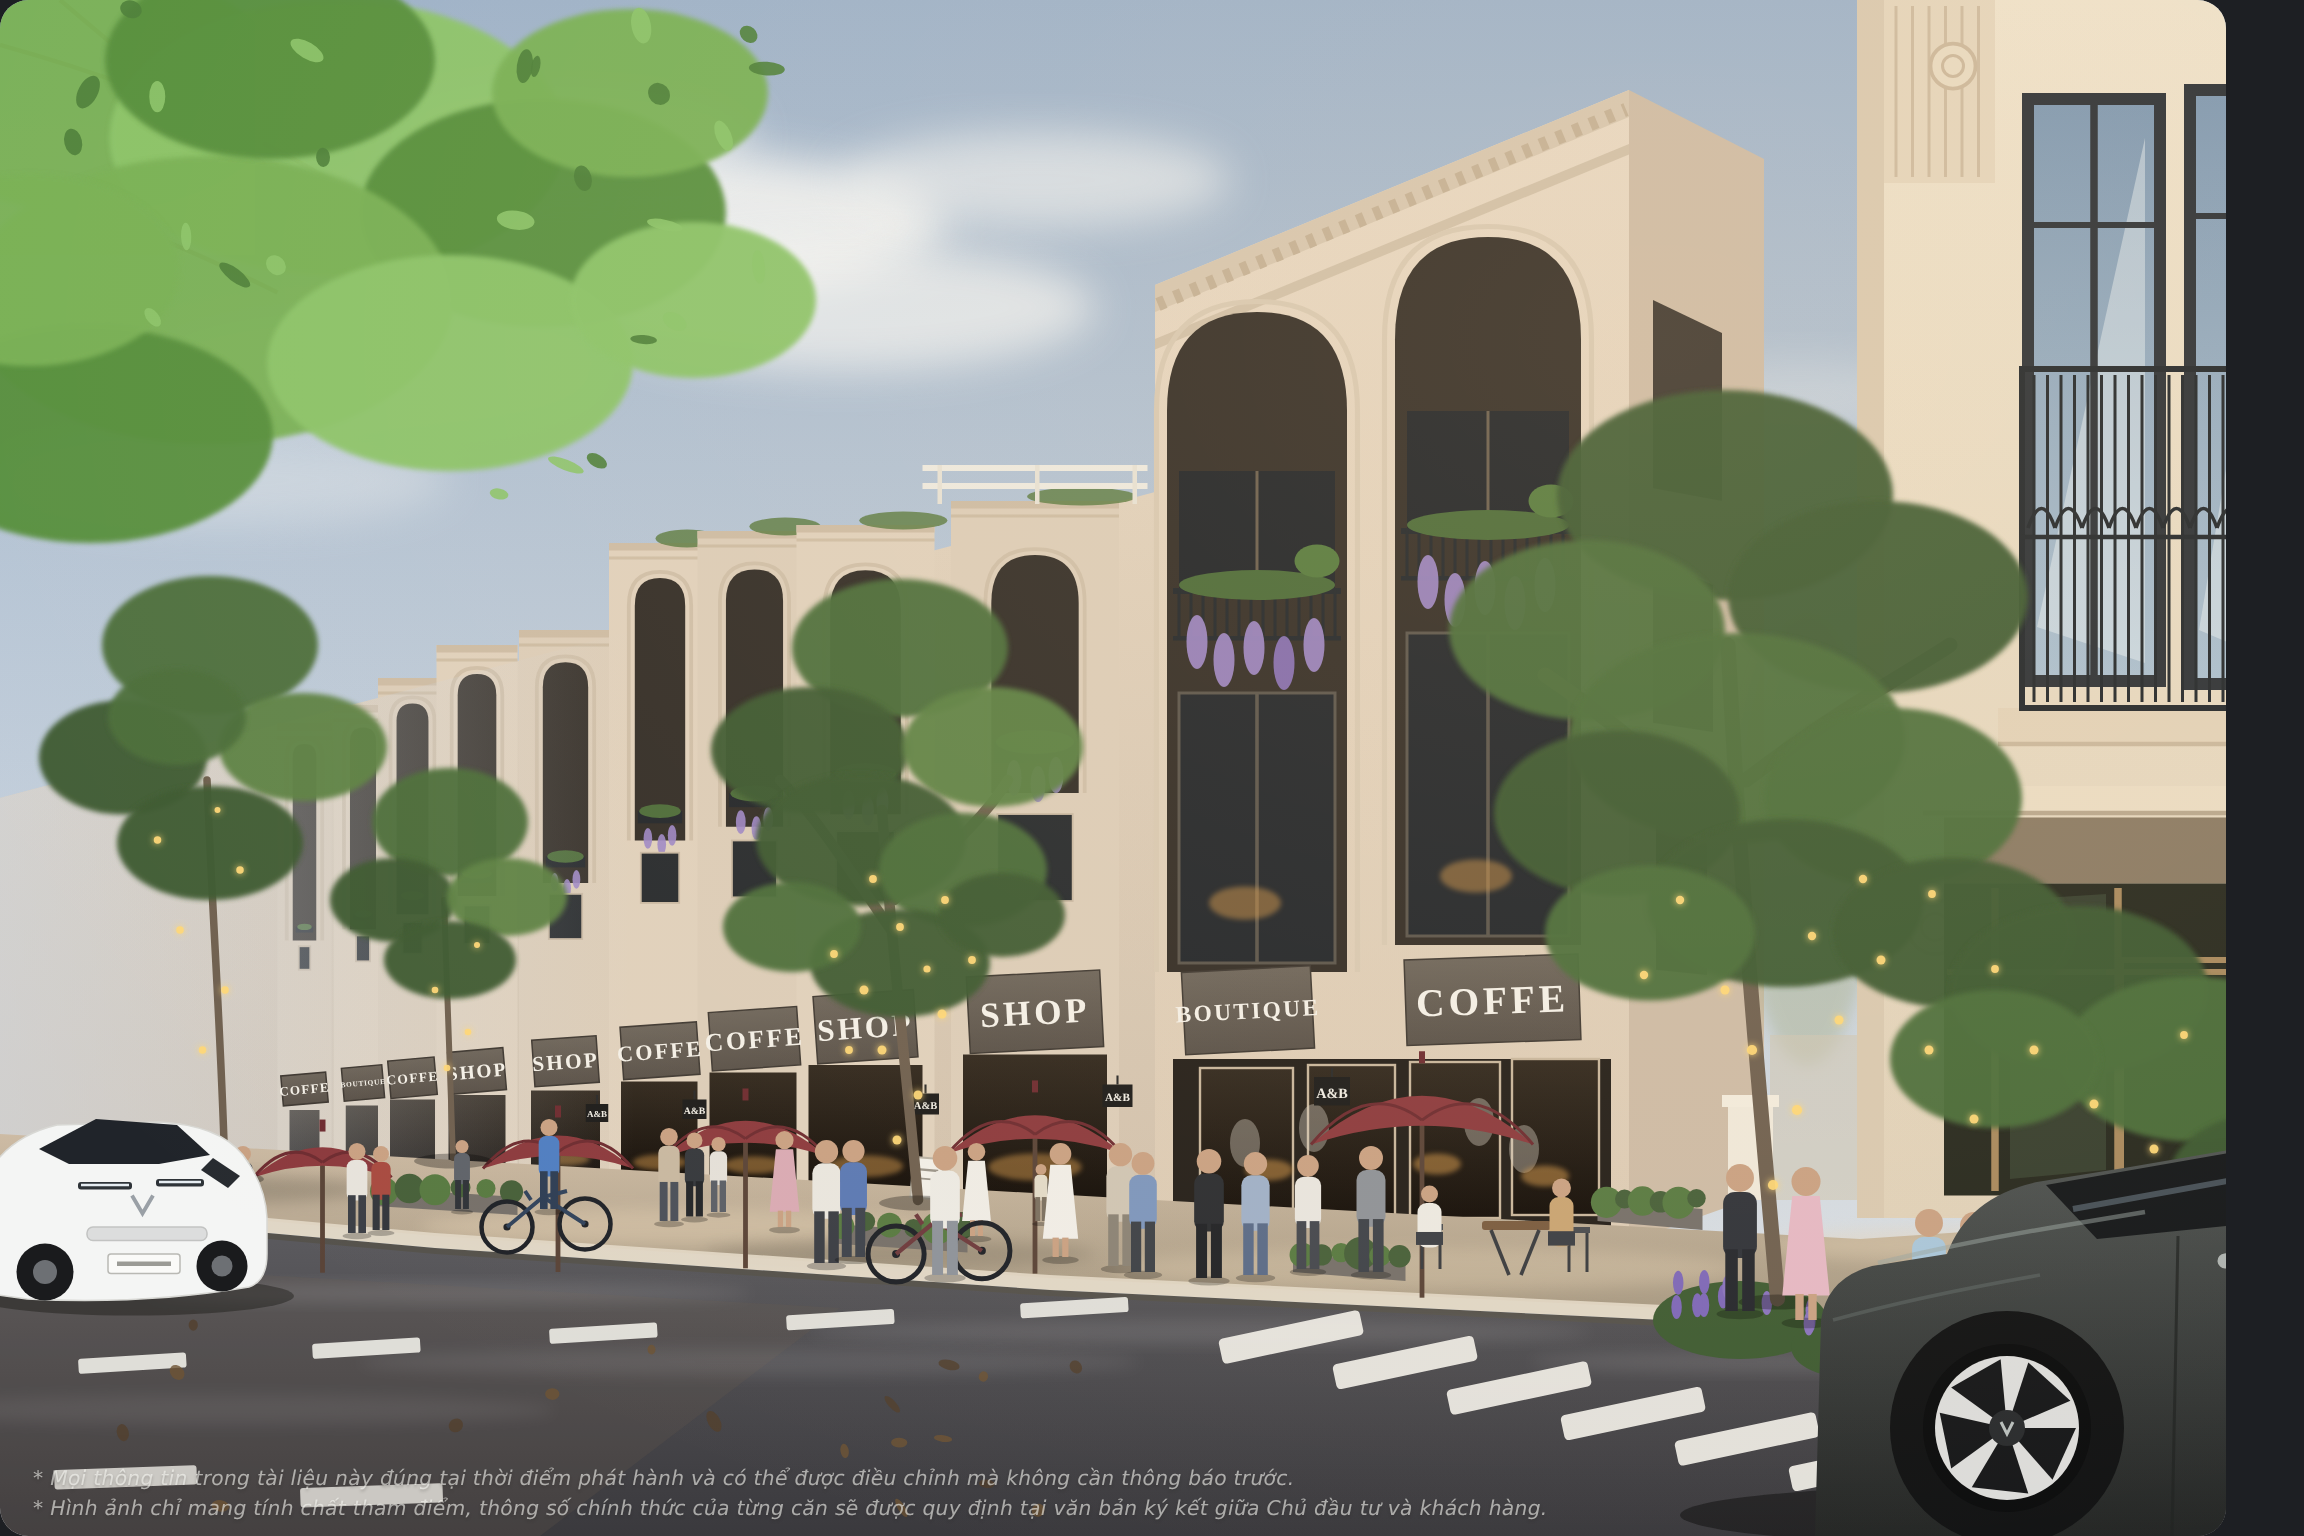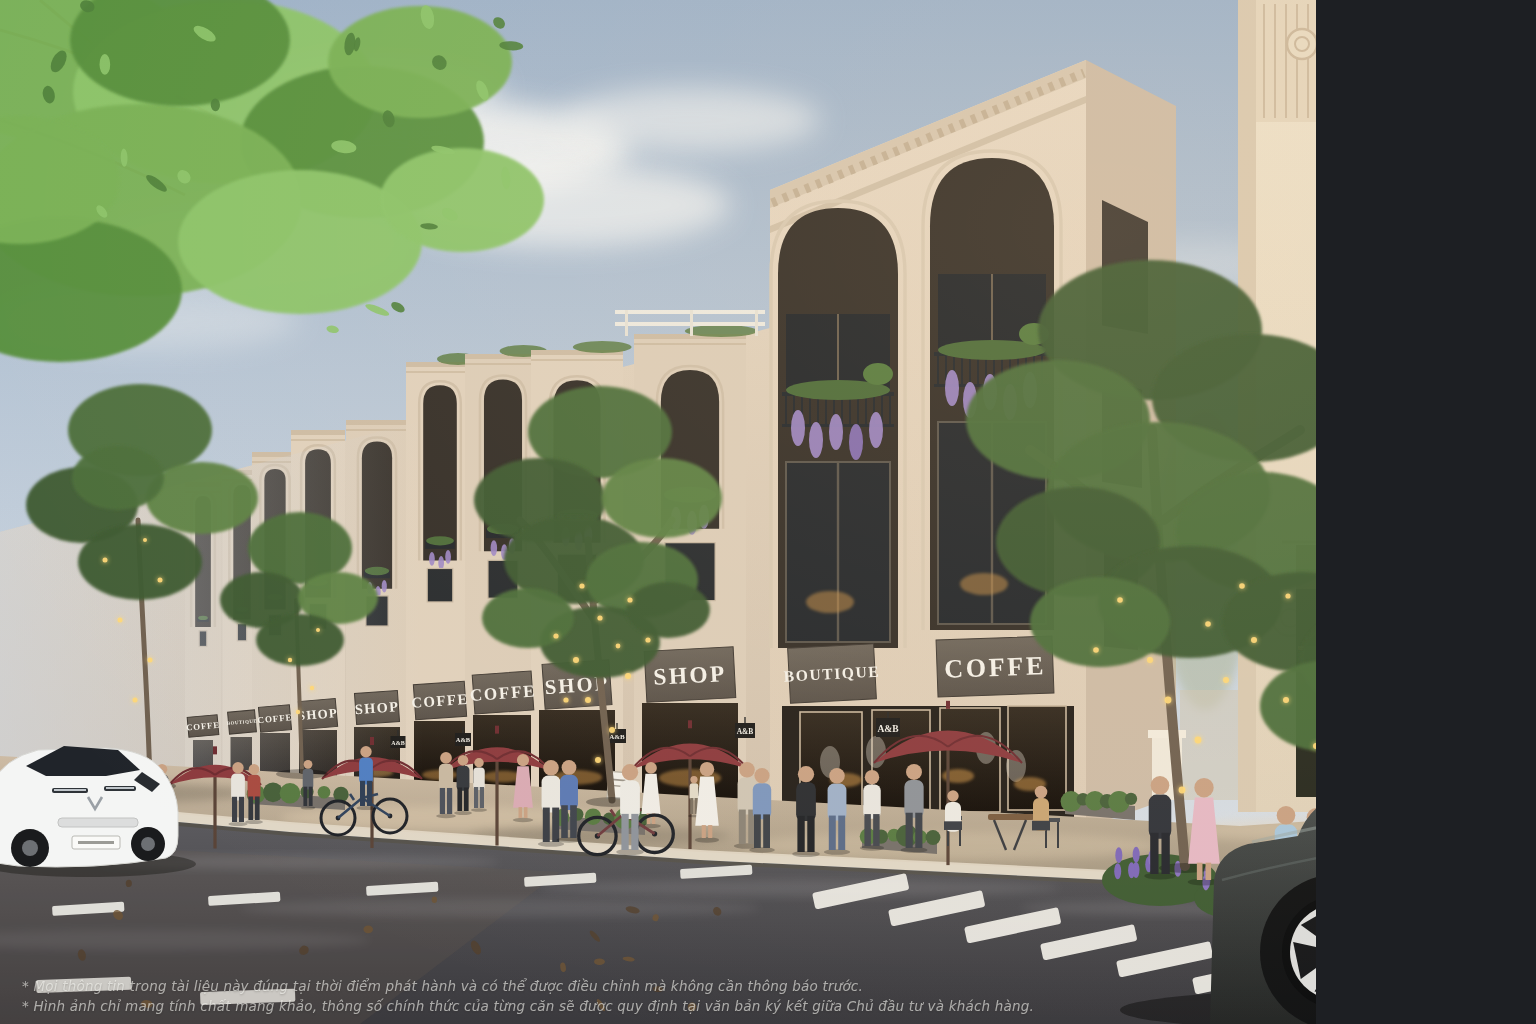--- a/index.html
+++ b/index.html
@@ -1,17 +1,17 @@
 <!DOCTYPE html>
 <html><head>
 <meta charset="utf-8">
 <style>
   html,body{margin:0;padding:0;background:#1d1f23;}
-  .stage{position:relative;width:1316px;height:1024px;overflow:hidden;
-         font-family:"Liberation Sans",sans-serif;user-select:none;}
+  .stage{position:relative;width:1484px;height:1024px;overflow:hidden;
+         font-family:"Liberation Sans",sans-serif;user-select:none;border-radius:19px;}
   .stage svg{position:absolute;inset:0;display:block;}
   .disclaimer{position:absolute;left:22px;bottom:8px;z-index:50;
     font-family:"DejaVu Sans",sans-serif;font-style:italic;
     font-size:13.5px;line-height:1.5;letter-spacing:.2px;
     color:rgba(248,248,244,.60);text-shadow:0 1px 2px rgba(40,35,30,.25);}
   .signtext{font-family:"Liberation Serif",serif;font-weight:bold;}
 </style>
 </head>
 <body>
 
@@ -972,15 +972,15 @@
         <ellipse cx="439.34602281048245" cy="62.58866074615561" rx="7.75732264004523" ry="6.868899347199546" fill="#4c7f3a" opacity="0.9" transform="rotate(46.70319559364729 439.34602281048245 62.58866074615561)"></ellipse>
         <ellipse cx="449.8354627796614" cy="214.35365210024344" rx="8.55084443211129" ry="5.369959832341392" fill="#8cc46a" opacity="0.9" transform="rotate(29.301538481051818 449.8354627796614 214.35365210024344)"></ellipse>
         <ellipse cx="349.8668195446333" cy="44.05988218451844" rx="11.371082755444144" ry="5.30242967712806" fill="#4c7f3a" opacity="0.9" transform="rotate(97.9414161005716 349.8668195446333 44.05988218451844)"></ellipse>
         <ellipse cx="58.6789369856375" cy="61.39308276651106" rx="11.740946235945888" ry="6.509501458848595" fill="#4c7f3a" opacity="0.9" transform="rotate(117.52953892458675 58.6789369856375 61.39308276651106)"></ellipse>
         <rect x="0" y="0" width="1536" height="1024" fill="url(#sunGrad)"></rect>
       </g>
   </svg>
 
   <div class="disclaimer">
     <div>* Mọi thông tin trong tài liệu này đúng tại thời điểm phát hành và có thể được điều chỉnh mà không cần thông báo trước.</div>
-    <div>* Hình ảnh chỉ mang tính chất mang khảo, thông số chính thức của từng căn sẽ được quy định tại văn bản ký kết giữa Chủ đầu tư và khách hàng.</div>
+    <div>* Hình ảnh chỉ mang tính chất tham điểm, thông số chính thức của từng căn sẽ được quy định tại văn bản ký kết giữa Chủ đầu tư và khách hàng.</div>
   </div>
 </div>
 
 </body></html>

